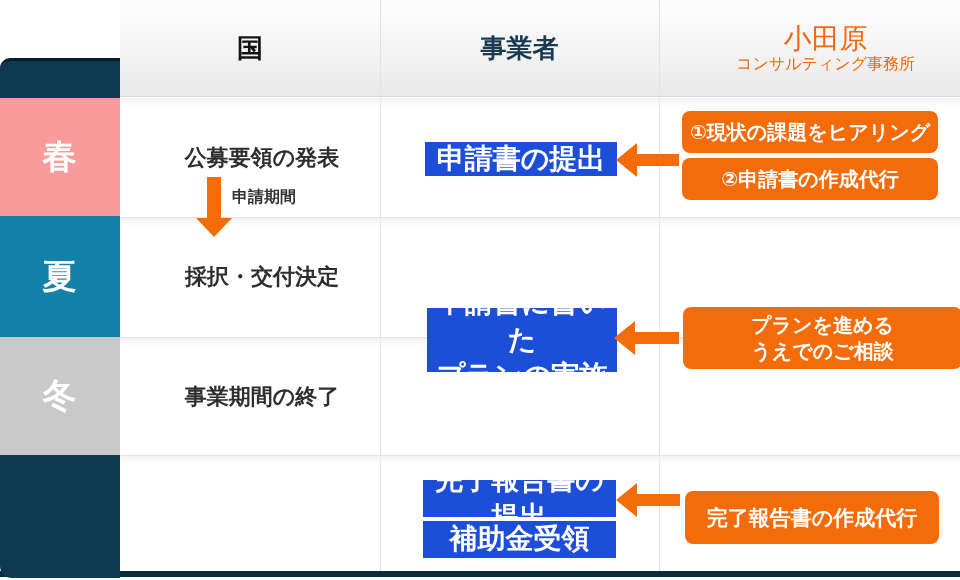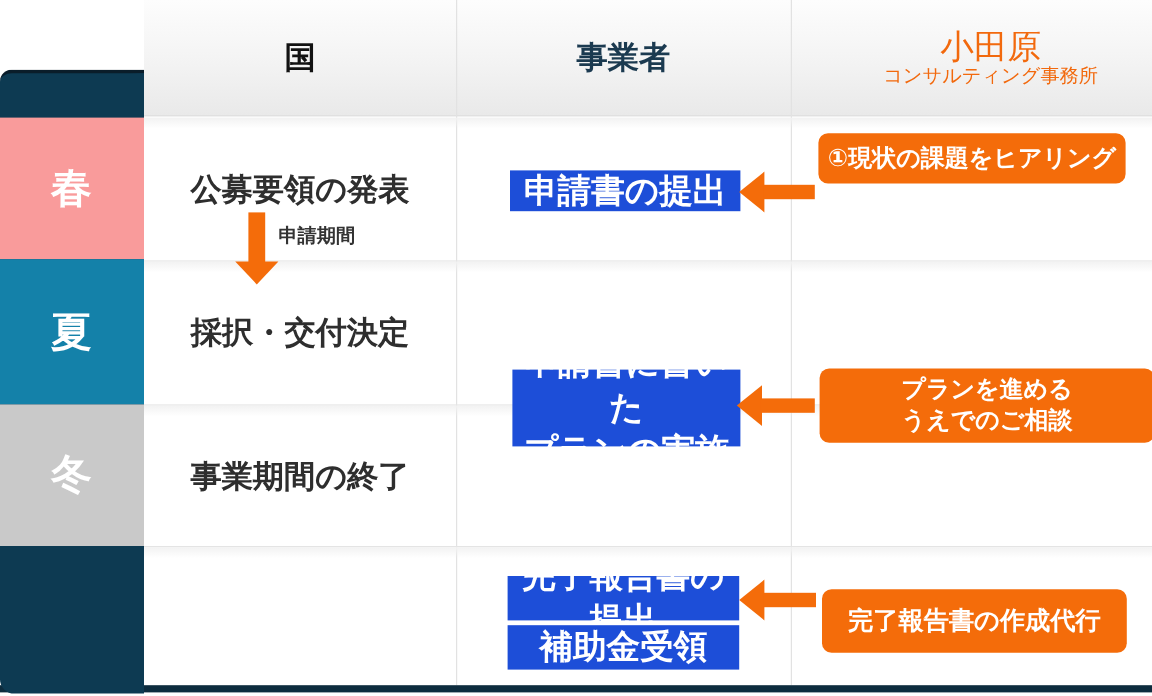--- a/index.html
+++ b/index.html
@@ -34,23 +34,23 @@
   .season-winter{top:337px;height:118px;background:#c9c9c9;}
   
   .col-head{position:absolute;top:0;height:97px;display:flex;align-items:center;justify-content:center;}
   .head-gov{left:120px;width:260px;color:#121212;font-size:26px;font-weight:bold;}
   .head-biz{left:380px;width:279px;color:#1b3a50;font-size:26px;font-weight:bold;}
   .head-consult{left:659px;width:333px;flex-direction:column;color:#f2690d;font-weight:normal;}
   .head-consult .l1{font-size:28px;line-height:30px;}
   .head-consult .l2{font-size:16px;line-height:19px;}
   
   .gov-text{
-    position:absolute;left:120px;width:260px;height:28px;
+    position:absolute;left:132px;width:260px;height:28px;
     display:flex;align-items:center;justify-content:center;
-    color:#2e2e2e;font-size:26px;font-weight:bold;
+    color:#2e2e2e;font-size:22px;font-weight:bold;
   }
   .gov-label-small{position:absolute;left:232px;top:187px;color:#333333;font-size:16px;font-weight:bold;}
   
   .down-arrow-shaft{position:absolute;left:207px;top:177px;width:14px;height:42px;background:#f46c0a;}
   .down-arrow-head{position:absolute;left:196px;top:218px;width:0;height:0;
     border-left:18px solid transparent;border-right:18px solid transparent;border-top:19px solid #f46c0a;}
   .left-arrow-head{position:absolute;width:0;height:0;
     border-top:17px solid transparent;border-bottom:17px solid transparent;border-right:21px solid #f46c0a;}
   .left-arrow-shaft{position:absolute;height:12px;background:#f46c0a;}
   
@@ -127,20 +127,23 @@
   <div class="navy-box" style="left:423px;top:480px;width:193px;height:37px;">
     <span>完了報告書の提出</span>
   </div>
   <div class="navy-box" style="left:423px;top:521px;width:193px;height:37px;justify-content:flex-end;">
     <span>補助金受領</span>
   </div>
 
   <div class="orange-box" style="left:682px;top:111px;width:256px;height:42px;">
     <span>①現状の課題をヒアリング</span>
   </div>
+  <div class="orange-box" style="left:682px;top:158px;width:256px;height:42px;">
+    <span>②申請書の作成代行</span>
+  </div>
   <div class="orange-box" style="left:683px;top:307px;width:279px;height:62px;">
     <span>プランを進める</span>
     <span>うえでのご相談</span>
   </div>
   <div class="orange-box" style="left:685px;top:475px;width:254px;height:53px;font-size:21px;margin-top:16px;">
     <span>完了報告書の作成代行</span>
   </div>
 
   <div class="left-arrow-head" style="left:616px;top:143px;"></div>
   <div class="left-arrow-shaft" style="left:636px;top:154px;width:43px;"></div>

